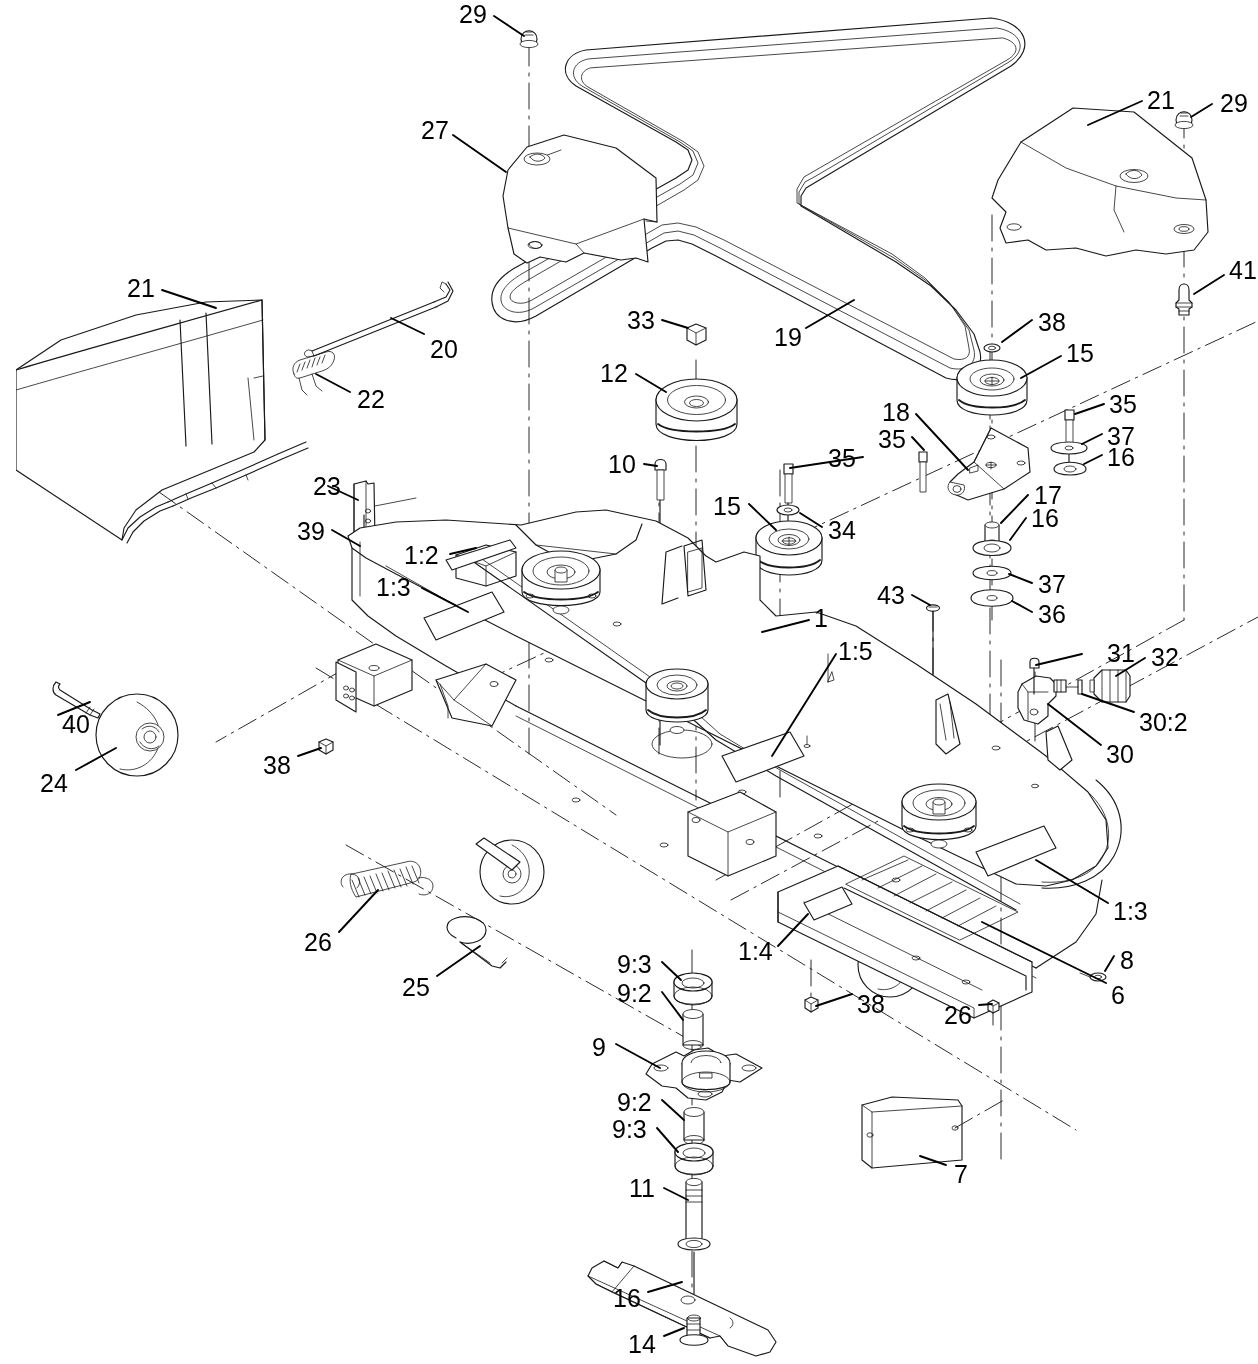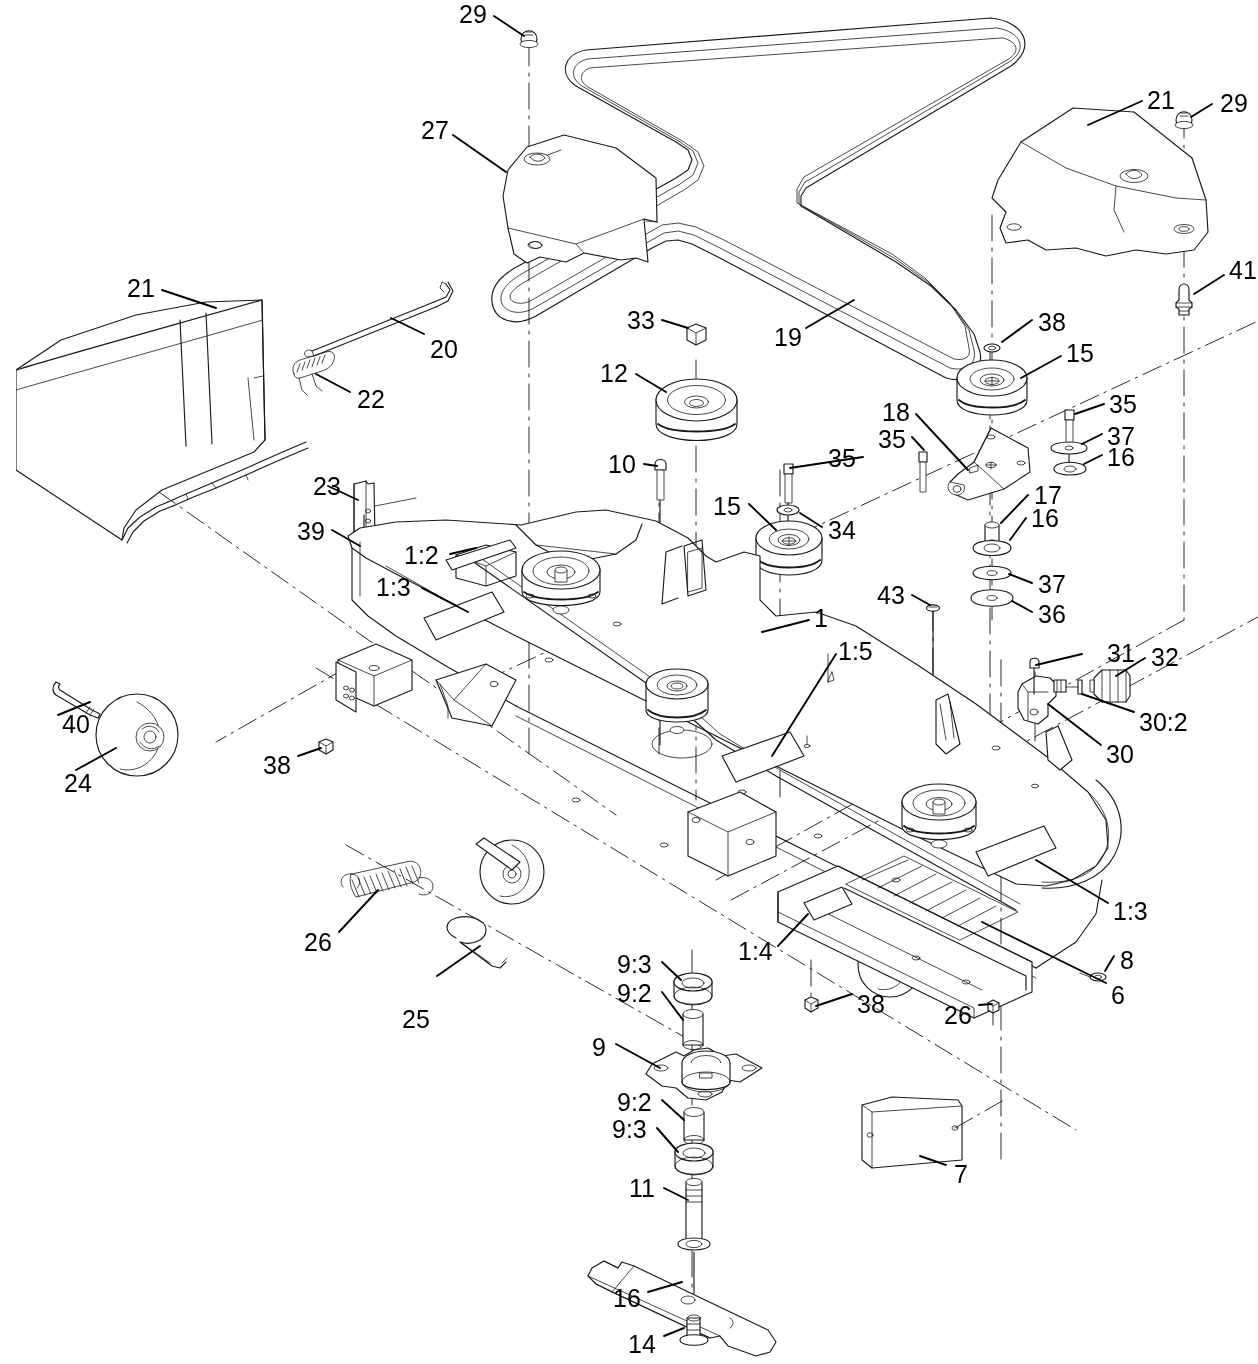--- a/index.html
+++ b/index.html
@@ -673,27 +673,27 @@
   <span class="callout" style="left:360px;top:575px;">1:3</span>
   <span class="callout" style="left:1022px;top:602px;">36</span>
   <span class="callout" style="left:861px;top:583px;">43</span>
   <span class="callout" style="left:798px;top:606px;">1</span>
   <span class="callout" style="left:822px;top:639px;text-align:right;">1:5</span>
   <span class="callout" style="left:1072px;top:641px;margin-left:19px;">31</span>
   <span class="callout" style="left:1135px;top:645px;">32</span>
   <span class="callout" style="left:1123px;top:710px;">30:2</span>
   <span class="callout" style="left:1090px;top:742px;">30</span>
   <span class="callout" style="left:6px;top:712px;margin-left:40px;">40</span>
-  <span class="callout" style="left:24px;top:771px;margin-left:24px;">24</span>
+  <span class="callout" style="left:24px;top:771px;">24</span>
   <span class="callout" style="left:247px;top:753px;">38</span>
   <span class="callout" style="left:1097px;top:899px;">1:3</span>
   <span class="callout" style="left:288px;top:930px;">26</span>
   <span class="callout" style="left:1104px;top:948px;">8</span>
   <span class="callout" style="left:722px;top:939px;">1:4</span>
-  <span class="callout" style="left:386px;top:975px;margin-top:32px;">25</span>
+  <span class="callout" style="left:386px;top:975px;">25</span>
   <span class="callout" style="left:1095px;top:983px;">6</span>
   <span class="callout" style="left:601px;top:952px;">9:3</span>
   <span class="callout" style="left:841px;top:992px;">38</span>
   <span class="callout" style="left:928px;top:1003px;">26</span>
   <span class="callout" style="left:601px;top:981px;">9:2</span>
   <span class="callout" style="left:576px;top:1035px;">9</span>
   <span class="callout" style="left:601px;top:1090px;">9:2</span>
   <span class="callout" style="left:596px;top:1117px;">9:3</span>
   <span class="callout" style="left:613px;top:1176px;">11</span>
   <span class="callout" style="left:938px;top:1162px;">7</span>

